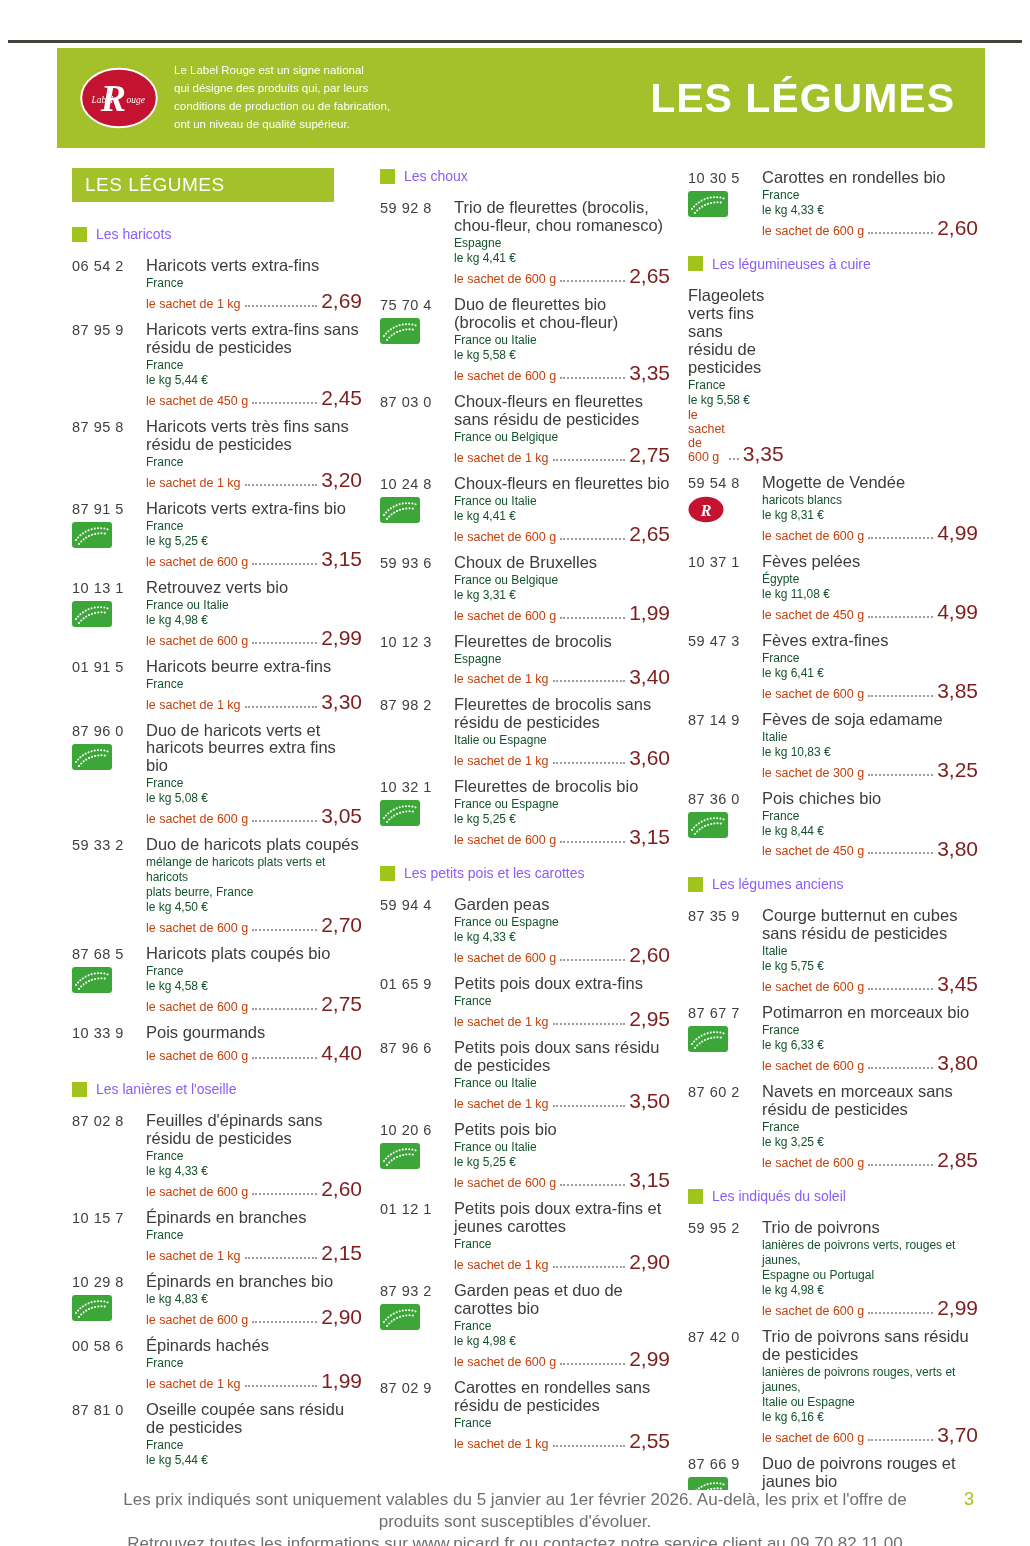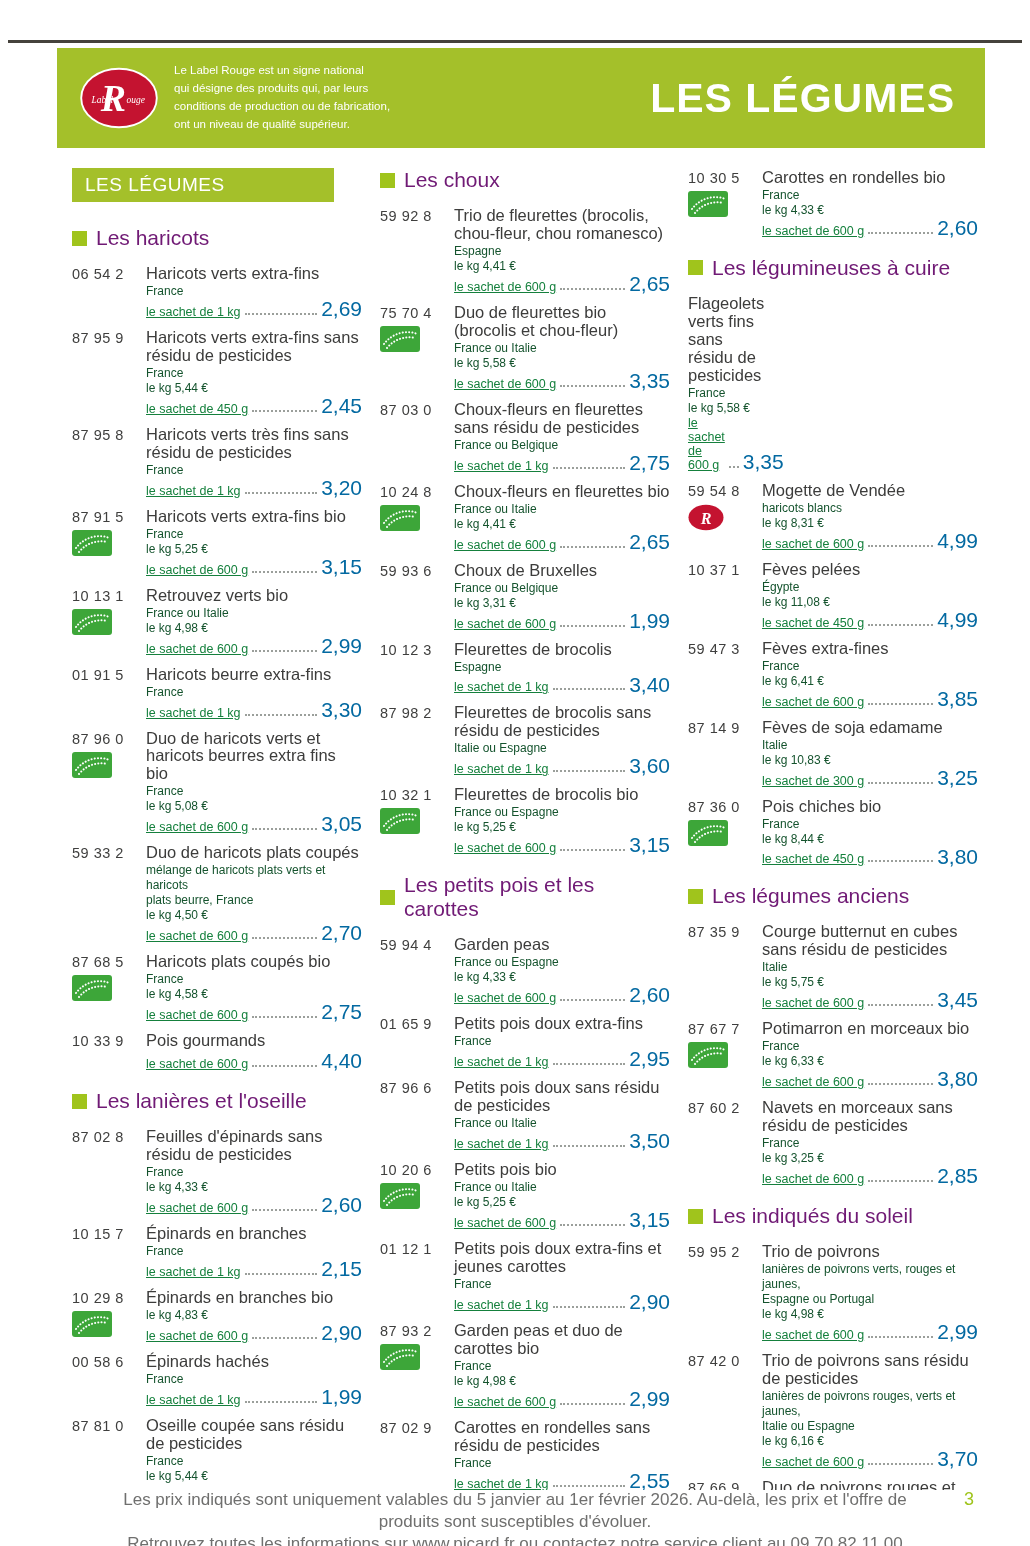--- a/index.html
+++ b/index.html
@@ -16,32 +16,32 @@
 
   .columns{position:absolute;top:166px;left:72px;right:52px;bottom:56px;
            display:grid;grid-template-columns:repeat(3,1fr);column-gap:18px;overflow:hidden;}
   .col{min-width:0;}
 
   .col-banner{background:#a4c02a;color:#fff;font-size:19px;letter-spacing:.5px;
               height:34px;line-height:34px;padding-left:13px;width:86%;margin-bottom:24px;}
 
   .section{display:flex;align-items:center;gap:9px;margin:18px 0 14px;}
   .section .sq{width:15px;height:15px;background:#a0c41c;flex:0 0 auto;}
-  .section .label{font-size:21px;color:#701a75;}
+  .section .label{font-size:14px;color:#8b5cf6;}
   .col > :first-child{margin-top:2px;}
 
   .item{display:grid;grid-template-columns:74px 1fr;margin-bottom:9px;}
   .code{font-size:14.5px;color:#3f3f3e;letter-spacing:.5px;padding-top:2px;}
   .badge-slot{margin-top:5px;}
   .name{margin:0 0 2px 0;font-size:16.5px;font-weight:normal;color:#3c3c3b;line-height:1.09;}
   .sub{font-size:12px;color:#14532d;line-height:1.25;white-space:pre-line;}
   .price-row{display:flex;align-items:flex-end;}
-  .unit{font-size:12.5px;color:#15803d;text-decoration:underline;}
+  .unit{font-size:12.5px;color:#c2410c;}
   .dots{flex:1 1 auto;border-bottom:2px dotted #9b9f9b;margin:0 4px 4px 4px;min-width:10px;}
-  .price{font-size:21px;color:#0369a1;line-height:.95;}
+  .price{font-size:21px;color:#7f1d1d;line-height:.95;}
 
   .footer{position:absolute;left:120px;right:120px;top:1489px;text-align:center;
           font-size:17px;color:#6f6f6e;line-height:1.3;}
   .pagenum{position:absolute;right:56px;top:1489px;font-size:18px;color:#9fc41b;}
 </style>
 </head>
 <body>
 
 <div class="page">
   <div class="top-rule"></div>

